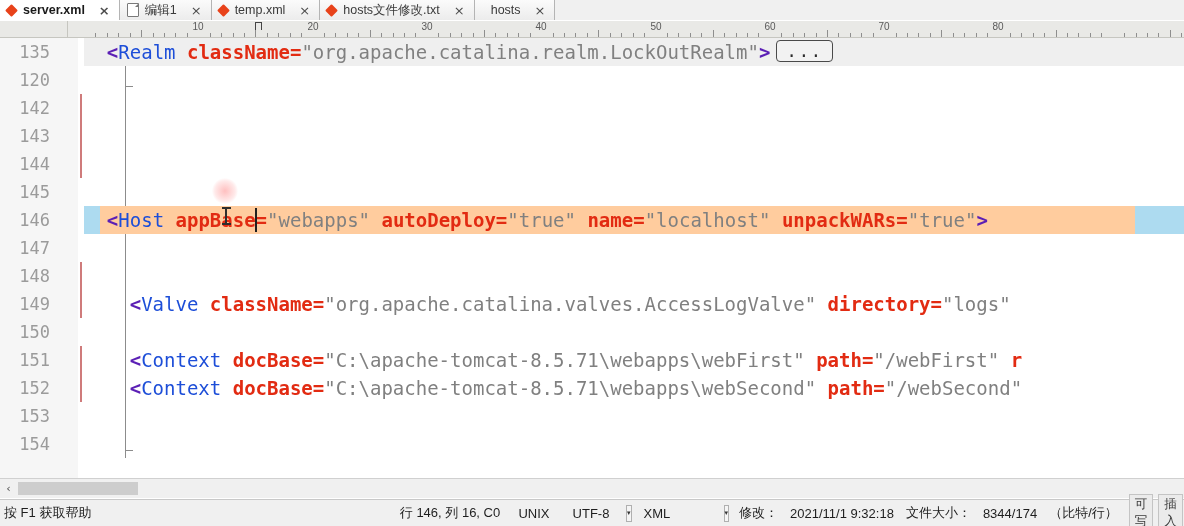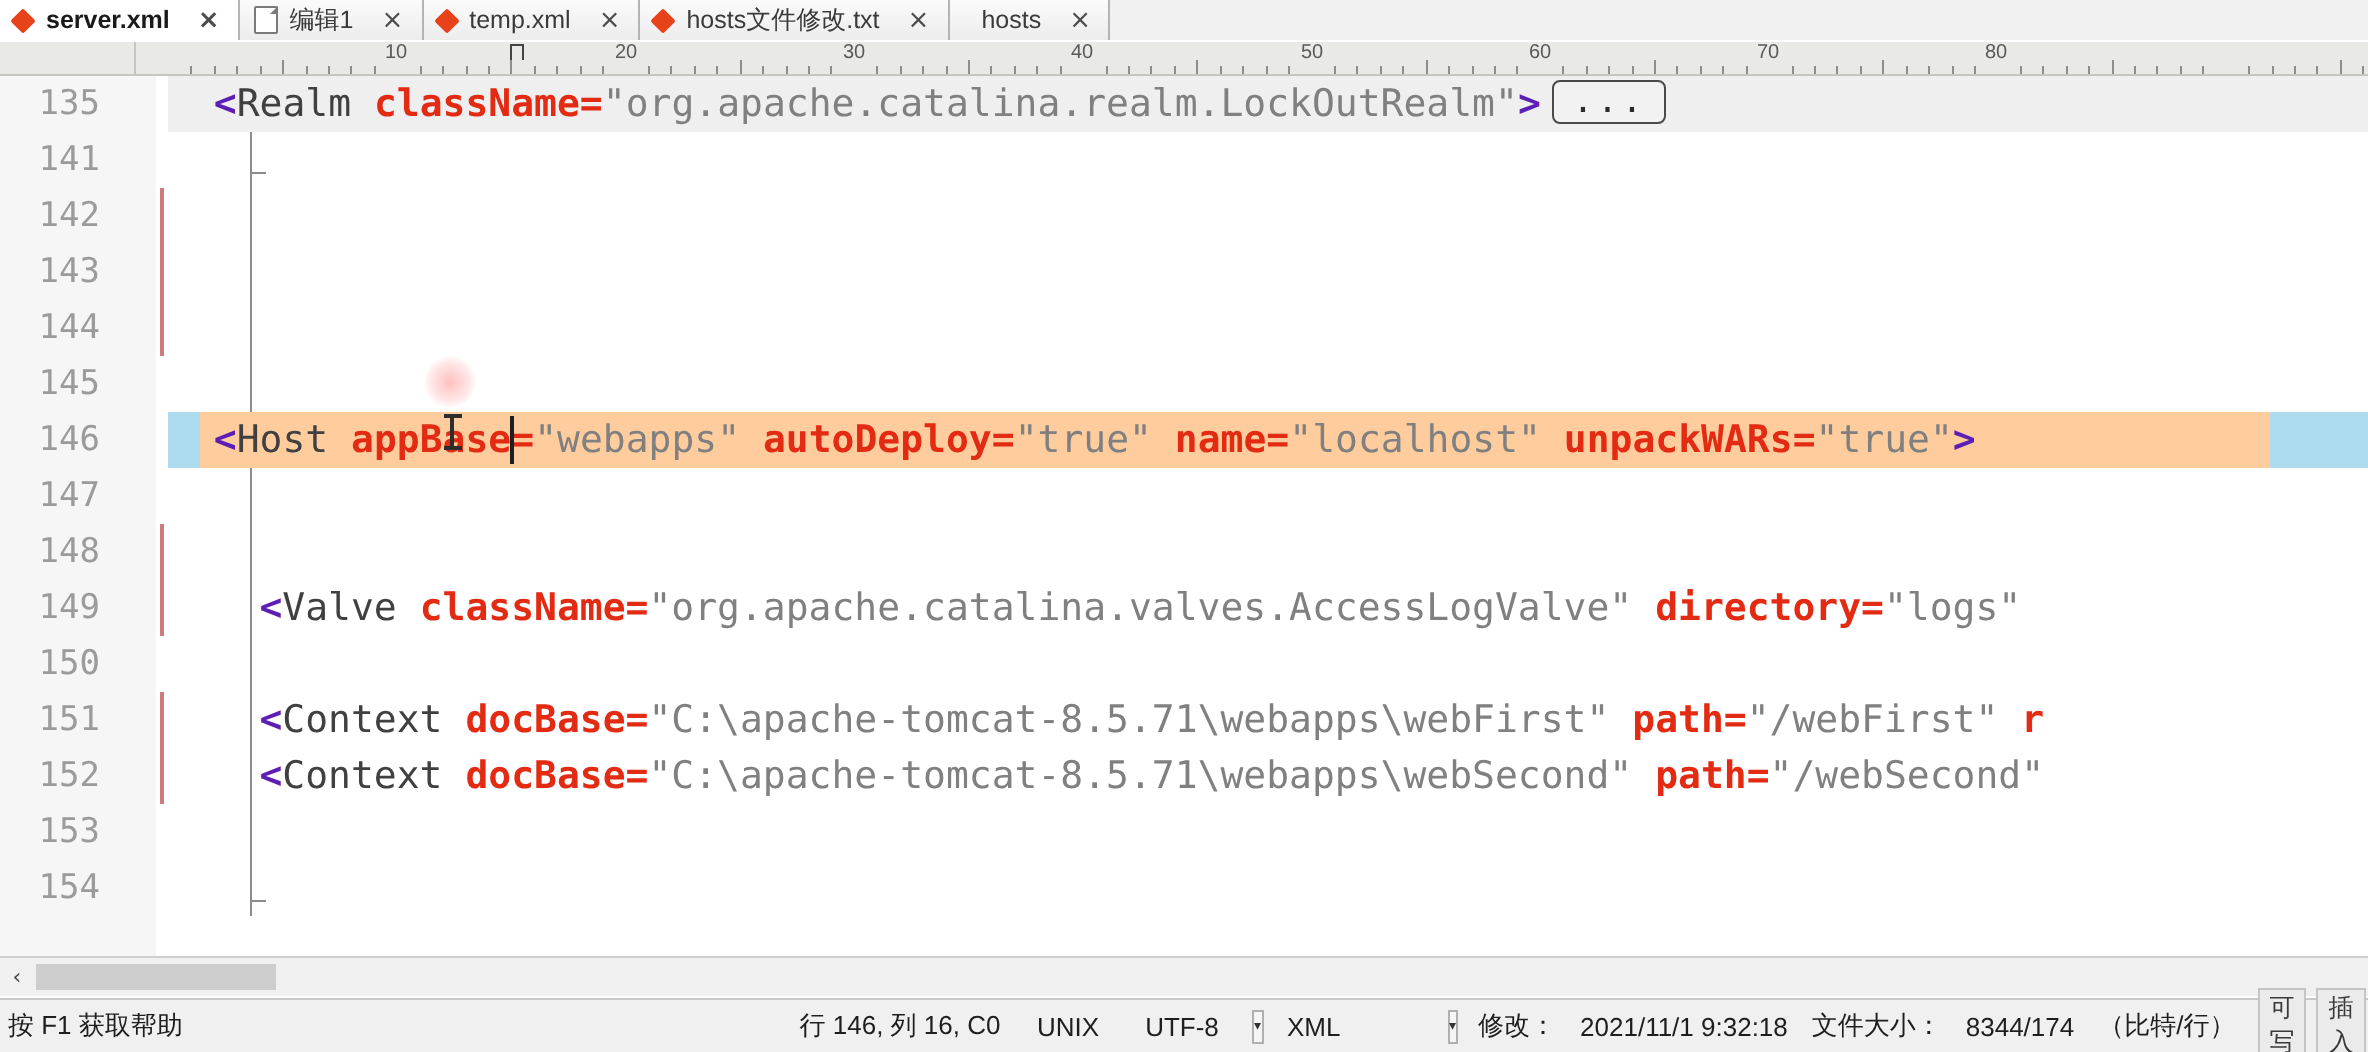--- a/index.html
+++ b/index.html
@@ -133,21 +133,21 @@
     position:absolute;left:84px;top:0;right:0;height:440px;
     overflow:hidden;
   }
   .crow{
     position:absolute;left:0;width:1100px;height:28px;line-height:28px;
     font-family:"DejaVu Sans Mono", monospace;
     font-size:19px;
     white-space:pre;
     color:#808080;
   }
-  .tagname{color:#404040;font-weight:normal;}
+  .tagname{color:#1d4ed8;font-weight:normal;}
   .attr{color:#e22b12;font-weight:bold;}
   .eq{color:#e22b12;font-weight:bold;}
   .val{color:#808080;}
   .brk{color:#5b1fb5;font-weight:bold;}
   .rowhl{background:#efefef;}
   .rowsel-bg{position:absolute;left:0;top:0;height:28px;background:#ffcc9e;}
   .selleft{position:absolute;left:0;top:0;width:16px;height:28px;background:#addbf0;}
   .selright{position:absolute;top:0;height:28px;background:#addbf0;}
   .tagmatch{background:#ffcc9e;}
   .foldellipsis{
@@ -361,21 +361,21 @@
       <div class="rlabel" style="left: 656px;">50</div>
       <div class="rlabel" style="left: 770px;">60</div>
       <div class="rlabel" style="left: 884px;">70</div>
       <div class="rlabel" style="left: 998px;">80</div>
       <div class="caretmark" style="left: 255px;"></div>
     </div>
 
   <div class="editor">
     <div class="gutter" id="gutter">
         <div class="linenum" style="top: 0px;">135</div>
-        <div class="linenum" style="top: 28px;">141</div>
+        <div class="linenum" style="top: 28px;">120</div>
         <div class="linenum" style="top: 56px;">142</div>
         <div class="linenum" style="top: 84px;">143</div>
         <div class="linenum" style="top: 112px;">144</div>
         <div class="linenum" style="top: 140px;">145</div>
         <div class="linenum" style="top: 168px;">146</div>
         <div class="linenum" style="top: 196px;">147</div>
         <div class="linenum" style="top: 224px;">148</div>
         <div class="linenum" style="top: 252px;">149</div>
         <div class="linenum" style="top: 280px;">150</div>
         <div class="linenum" style="top: 308px;">151</div>

